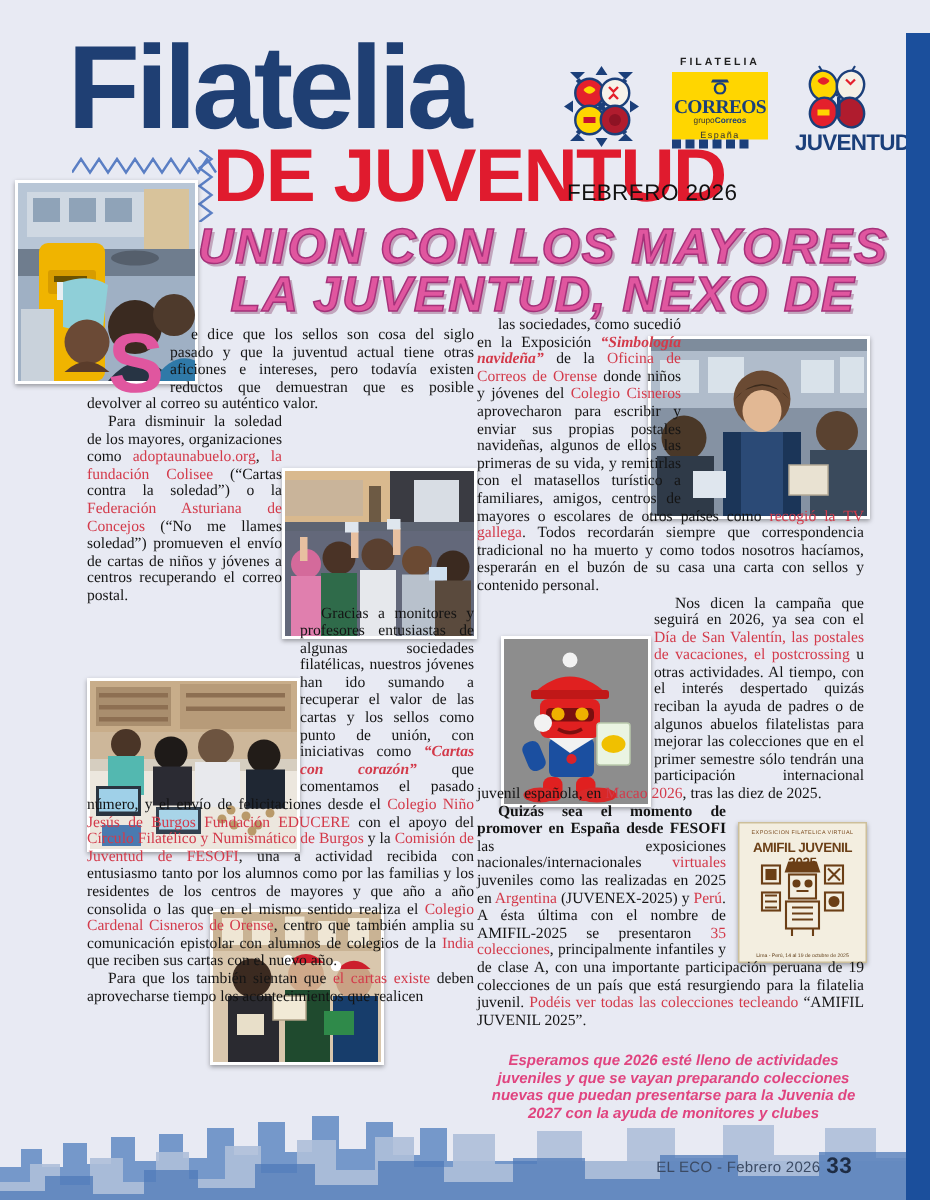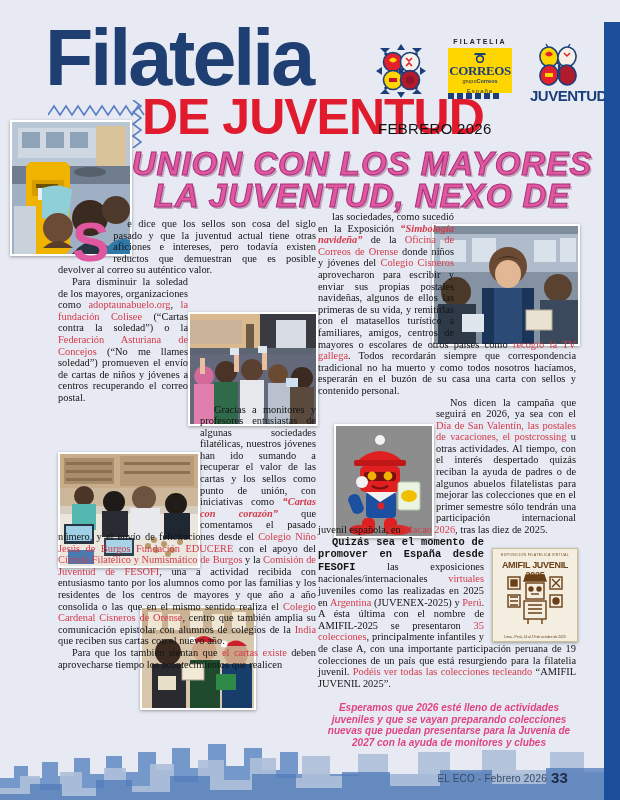--- a/index.html
+++ b/index.html
@@ -69,21 +69,21 @@
     text-shadow:2px 2px 0 rgba(120,40,90,.35);
   }
 
   
   .col{position:absolute;font-size:10.4px;line-height:11.6px;color:#141414;text-align:justify;}
   .col p{margin:0;text-indent:14px;}
   .c1{left:58px;top:218px;width:258px;}
   .c2{left:318px;top:211px;width:258px;}
   .red{color:#d33a4a;}
   .red-i{color:#d33a4a;font-style:italic;font-weight:bold;}
-  b.bold{font-weight:bold;font-family:Liberation Mono, monospace;}
+  b.bold{font-weight:bold;}
 
   
   .dropcap{
     float:left;font-family:"Liberation Sans",sans-serif;font-weight:bold;
     font-size:56px;line-height:44px;color:#e0569f;margin:2px 4px 0 0;
   }
 
   
   .photo{position:absolute;background:#b9c3d2;border:2px solid #fff;box-shadow:0 1px 3px rgba(0,0,0,.35);overflow:hidden;}
 

